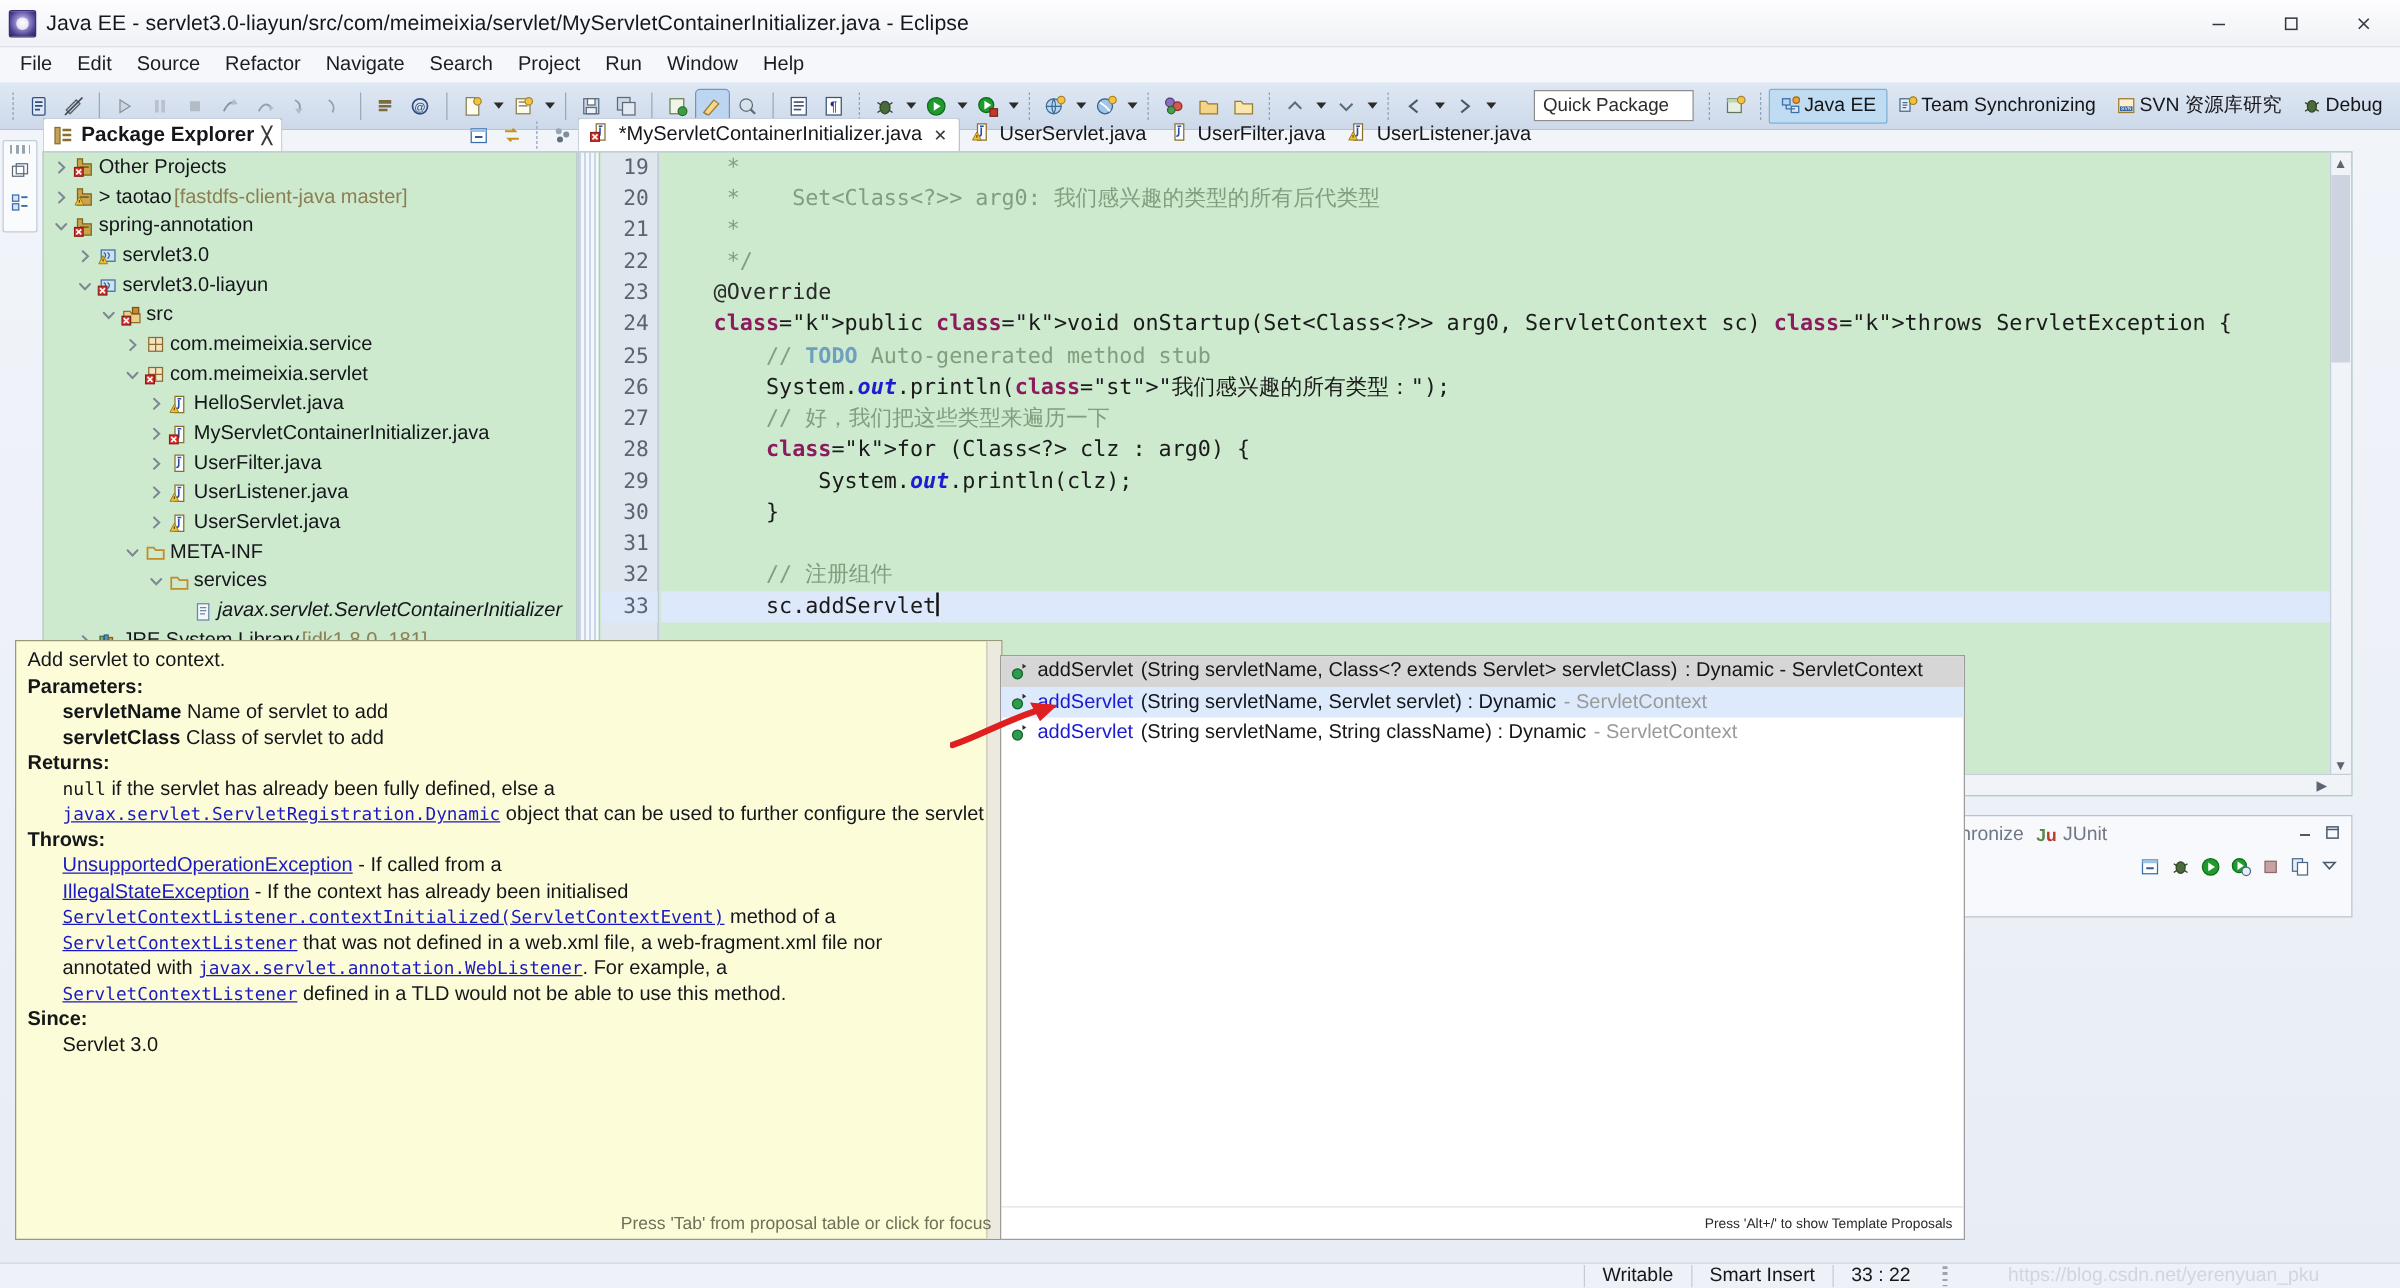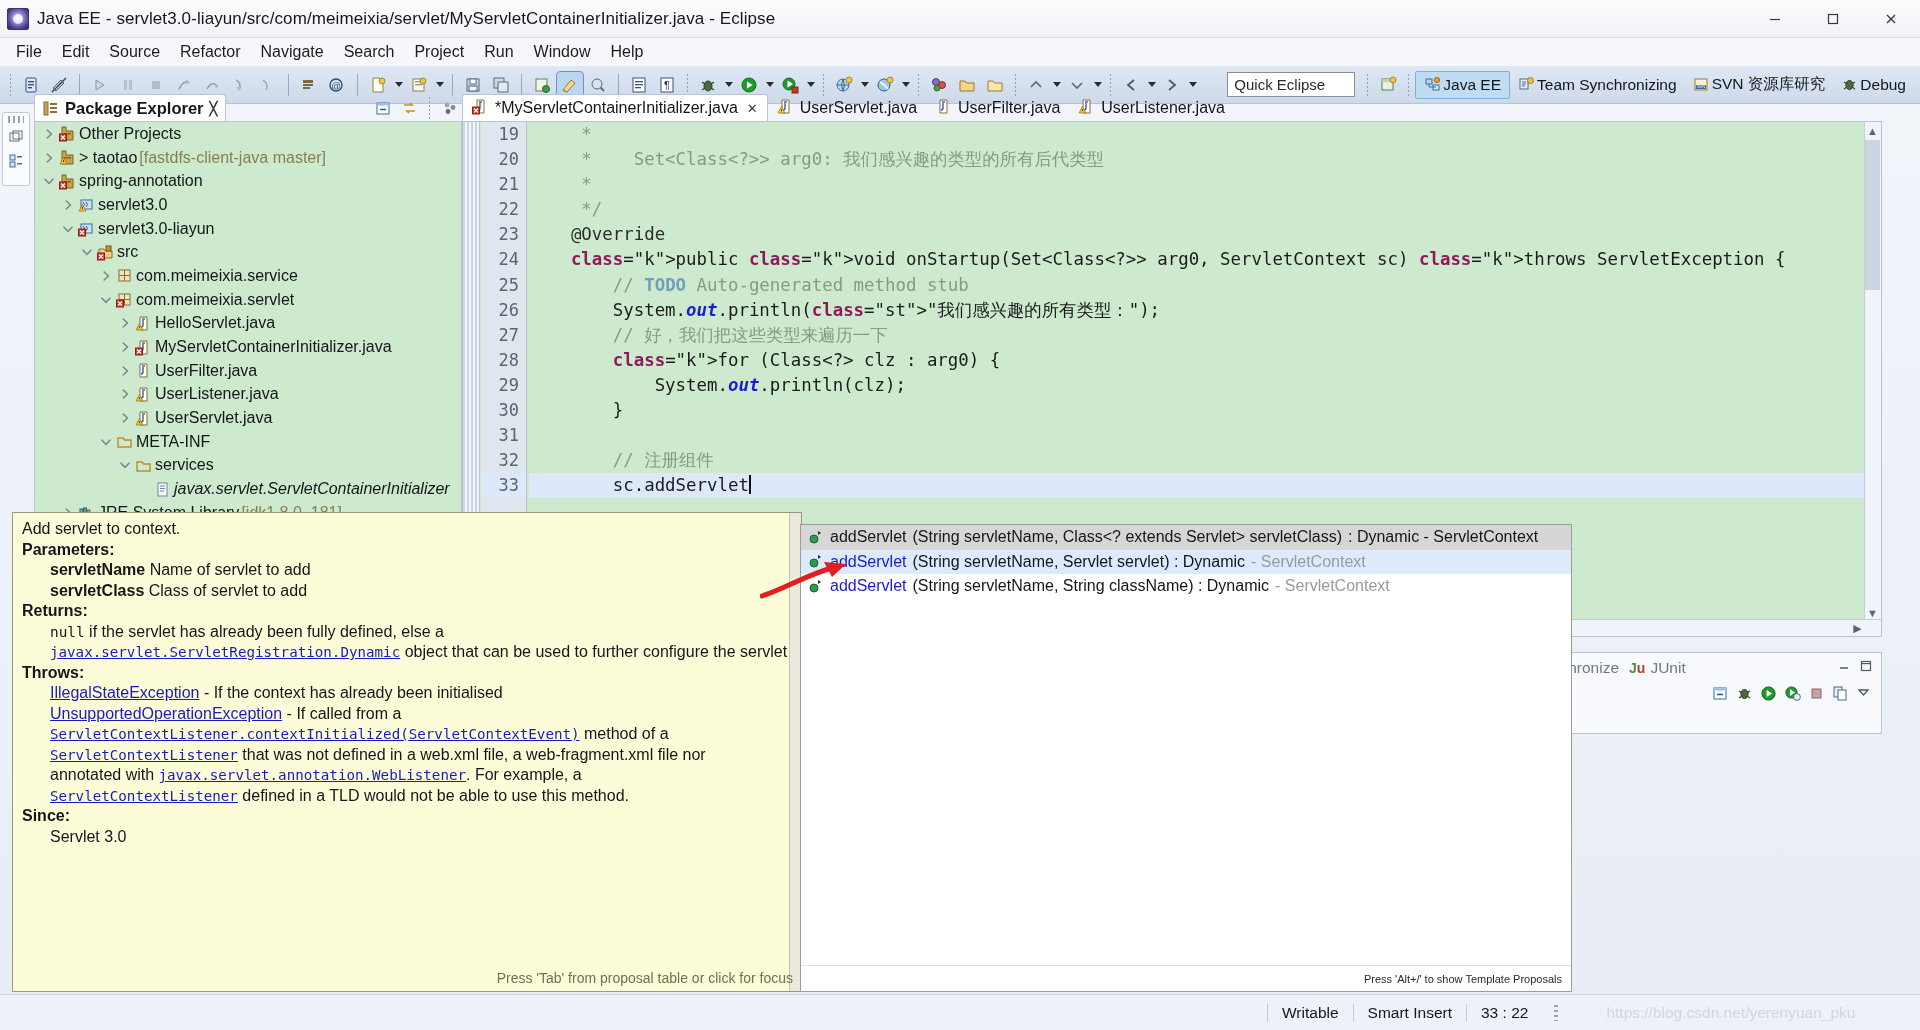--- a/index.html
+++ b/index.html
@@ -231,21 +231,21 @@
     position:absolute; left:0; bottom:0; width:100%; height:26px;
     display:flex; align-items:center; justify-content:flex-end; padding-right:9px;
     font-size:11px; color:#2a2a2a; border-top:1px solid #e2e2e2;
   }
 
   
   .red-arrow { position:absolute; left:760px; top:556px; width:88px; height:46px; }
 
   
   .statusbar {
-    position:absolute; left:0; bottom:0; width:1920px; height:36px;
+    position:absolute; left:0; bottom:0; width:1920px; height:20px;
     background:#eef1f7; border-top:1px solid #cfd6e0;
     display:flex; align-items:center; font-size:15.5px; color:#14161a;
   }
   .sb-sep { width:1px; height:18px; background:#c3cbd7; margin:0 14px; }
   .sb-dots {
     width:4px; height:16px; margin:0 26px;
     background: repeating-linear-gradient(#9aa3b0 0 2px, transparent 2px 5px);
   }
   .watermark { color:#cfd6e0; font-size:15.5px; margin-left:22px; }
 
@@ -516,21 +516,21 @@
         </svg>
       </div>
     <div class="tb-arrow"></div>
     <div class="tb-ico">
         <svg width="18" height="18" viewBox="0 0 18 18">
           <path d="M6 4 L12 9 L6 14" stroke="#4a5a6b" fill="none" stroke-width="1.8"></path>
         </svg>
       </div>
     <div class="tb-arrow"></div>
 
-    <div class="quick-access">Quick Eclipse</div>
+    <div class="quick-access">Quick Package</div>
     <div class="tb-sep"></div>
 
     <div class="persp-bar">
       <div class="persp-open">
         <svg width="18" height="18" viewBox="0 0 18 18">
             <rect x="3" y="3" width="11" height="11" fill="#e7f0e4" stroke="#5f7a55"></rect>
             <rect x="3" y="3" width="11" height="3" fill="#bcd3b4"></rect>
             <circle cx="14" cy="4" r="3" fill="#f5c342" stroke="#a8852b"></circle>
           </svg>
       </div>
@@ -1057,24 +1057,24 @@
         <span class="jd-b">servletClass</span>
         <span>Class of servlet to add</span>
       </div>
       <div class="jd-b">Returns:</div>
       <div class="jd-ind">
         <span class="jd-mono">null</span><span> if the servlet has already been fully defined, else a</span><br>
         <span class="jd-link mono">javax.servlet.ServletRegistration.Dynamic</span><span> object that can be used to further configure the servlet</span>
       </div>
       <div class="jd-b">Throws:</div>
       <div class="jd-ind">
+        <span class="jd-link">UnsupportedOperationException</span><span> - If called from a</span>
+      </div>
+      <div class="jd-ind">
         <span class="jd-link">IllegalStateException</span><span> - If the context has already been initialised</span>
-      </div>
-      <div class="jd-ind">
-        <span class="jd-link">UnsupportedOperationException</span><span> - If called from a</span>
       </div>
       <div class="jd-ind">
         <span class="jd-link mono">ServletContextListener.contextInitialized(ServletContextEvent)</span><span> method of a</span><br>
         <span class="jd-link mono">ServletContextListener</span><span> that was not defined in a web.xml file, a web-fragment.xml file nor</span><br>
         <span>annotated with </span><span class="jd-link mono">javax.servlet.annotation.WebListener</span><span>. For example, a</span><br>
         <span class="jd-link mono">ServletContextListener</span><span> defined in a TLD would not be able to use this method.</span>
       </div>
       <div class="jd-b">Since:</div>
       <div class="jd-ind">Servlet 3.0</div>
     </div>

